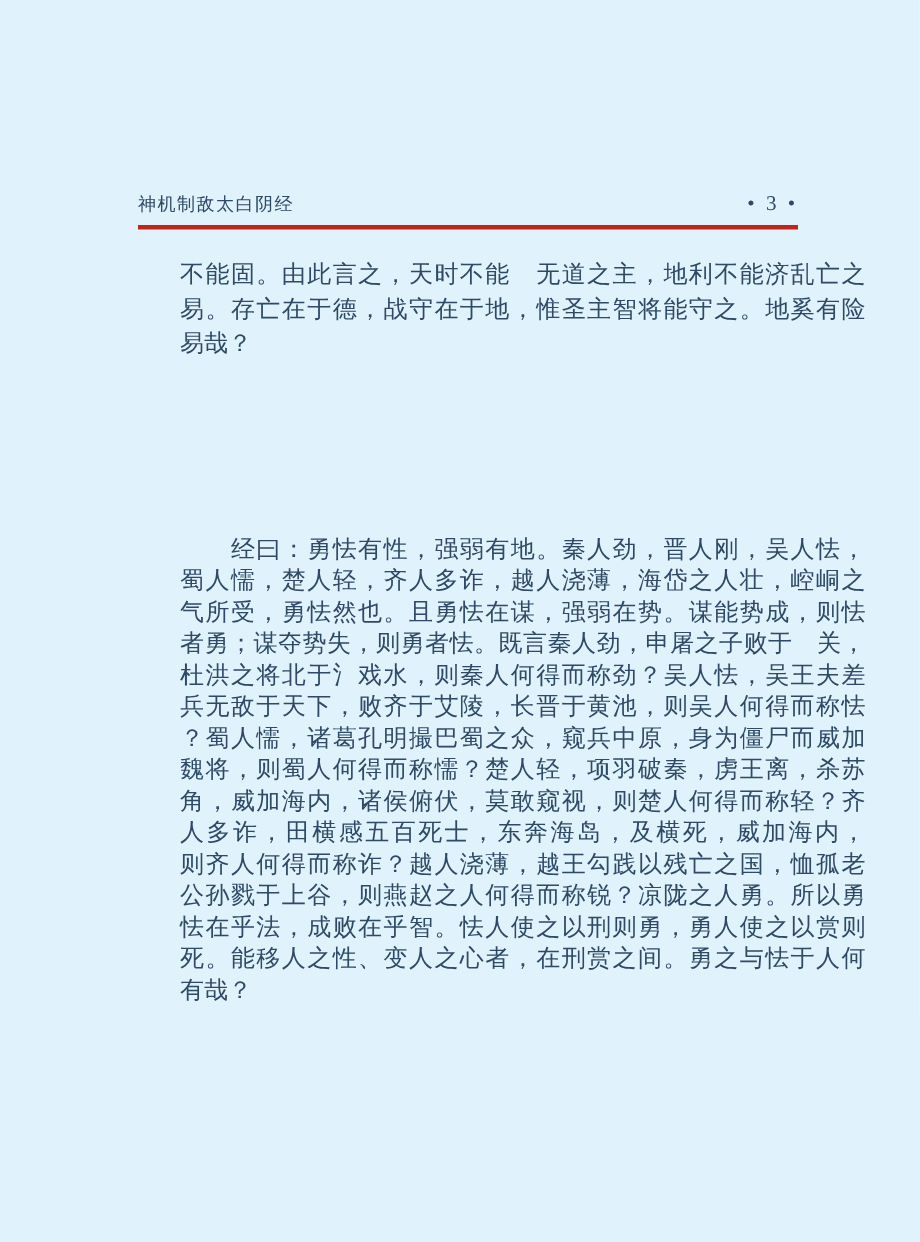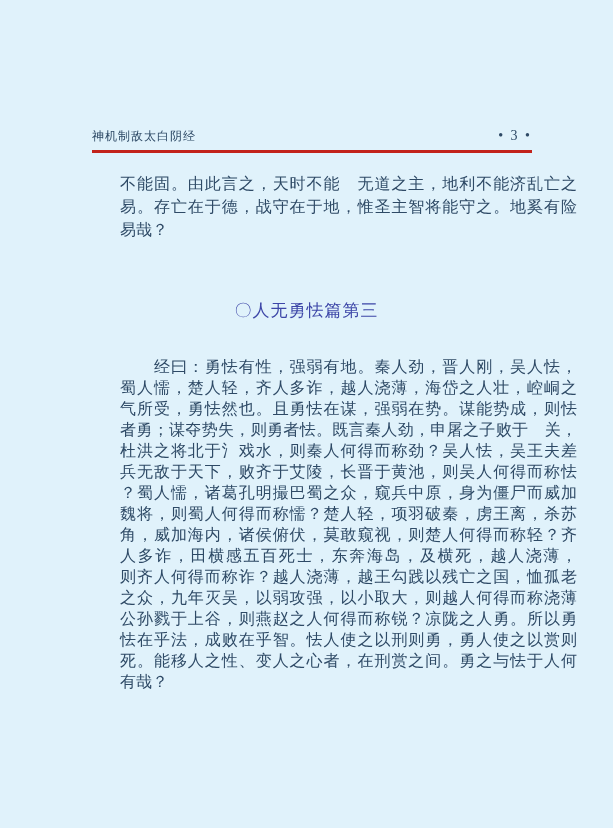--- a/index.html
+++ b/index.html
@@ -78,34 +78,32 @@
     <span class="header-title">神机制敌太白阴经</span>
     <span class="page-number">• 3 •</span>
   </div>
 
   <div class="para para-1">
       <div class="line">不能固。由此言之，天时不能　无道之主，地利不能济乱亡之</div>
       <div class="line">易。存亡在于德，战守在于地，惟圣主智将能守之。地奚有险</div>
       <div class="line last">易哉？</div>
     </div>
 
-  <div class="section-heading">〇人无勇怯篇第三</div>
 
   <div class="para para-2">
       <div class="line">　　经曰：勇怯有性，强弱有地。秦人劲，晋人刚，吴人怯，</div>
       <div class="line">蜀人懦，楚人轻，齐人多诈，越人浇薄，海岱之人壮，崆峒之</div>
       <div class="line">气所受，勇怯然也。且勇怯在谋，强弱在势。谋能势成，则怯</div>
       <div class="line">者勇；谋夺势失，则勇者怯。既言秦人劲，申屠之子败于　关，</div>
       <div class="line">杜洪之将北于氵戏水，则秦人何得而称劲？吴人怯，吴王夫差</div>
       <div class="line">兵无敌于天下，败齐于艾陵，长晋于黄池，则吴人何得而称怯</div>
       <div class="line">？蜀人懦，诸葛孔明撮巴蜀之众，窥兵中原，身为僵尸而威加</div>
       <div class="line">魏将，则蜀人何得而称懦？楚人轻，项羽破秦，虏王离，杀苏</div>
       <div class="line">角，威加海内，诸侯俯伏，莫敢窥视，则楚人何得而称轻？齐</div>
-      <div class="line">人多诈，田横感五百死士，东奔海岛，及横死，越人浇薄，</div>
+      <div class="line">人多诈，田横感五百死士，东奔海岛，及横死，威加海内，</div>
       <div class="line">则齐人何得而称诈？越人浇薄，越王勾践以残亡之国，恤孤老</div>
-      <div class="line">之众，九年灭吴，以弱攻强，以小取大，则越人何得而称浇薄</div>
       <div class="line">公孙戮于上谷，则燕赵之人何得而称锐？凉陇之人勇。所以勇</div>
       <div class="line">怯在乎法，成败在乎智。怯人使之以刑则勇，勇人使之以赏则</div>
       <div class="line">死。能移人之性、变人之心者，在刑赏之间。勇之与怯于人何</div>
       <div class="line last">有哉？</div>
     </div>
 
 </div>
 
 </body></html>

